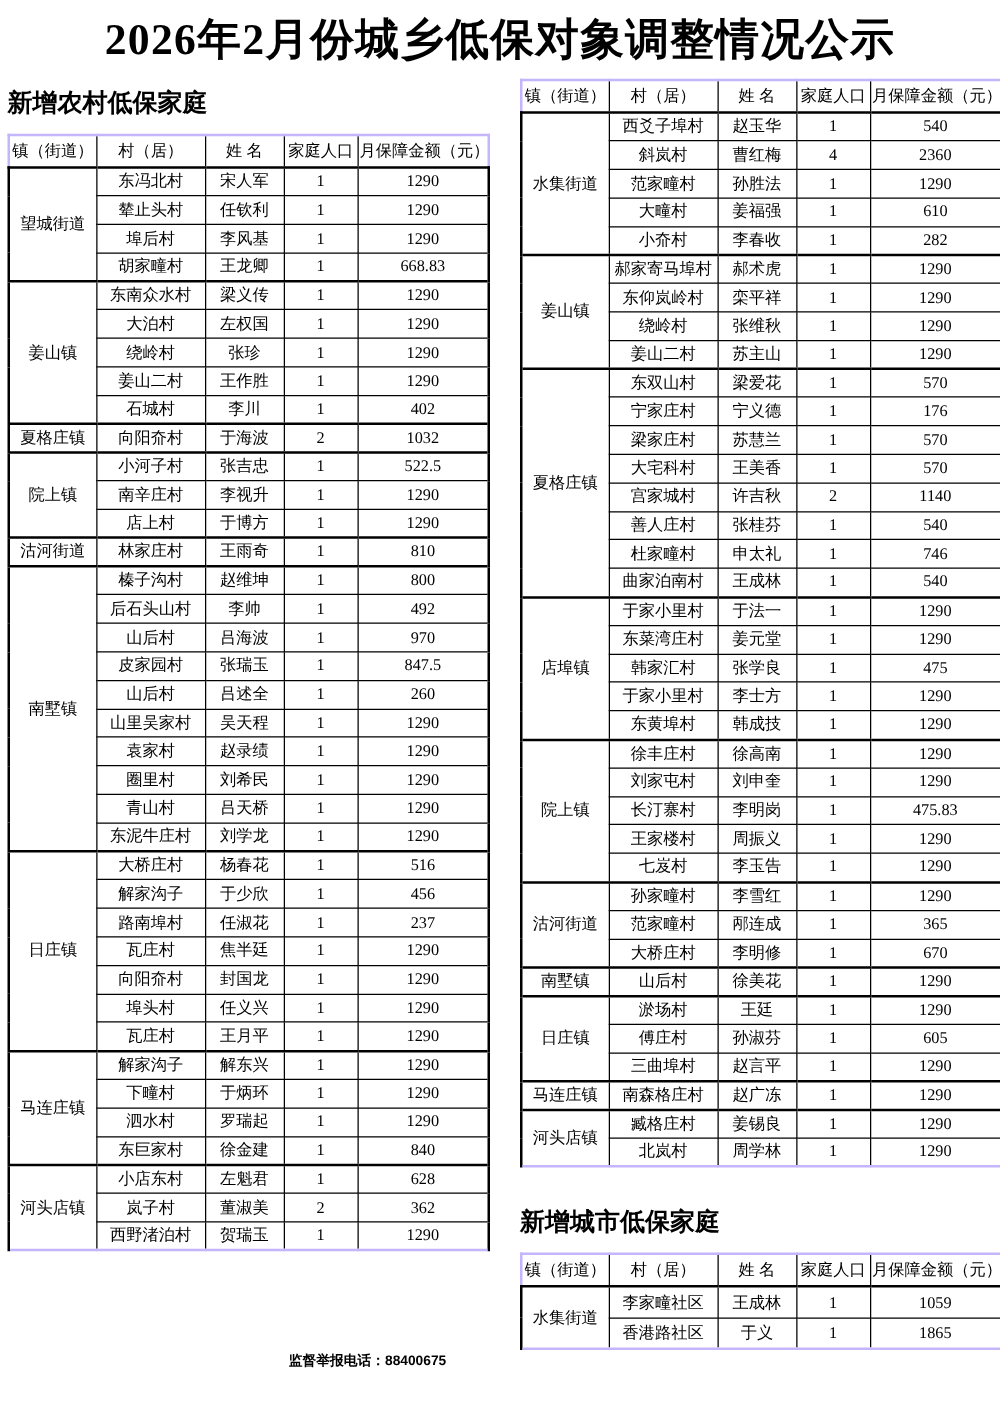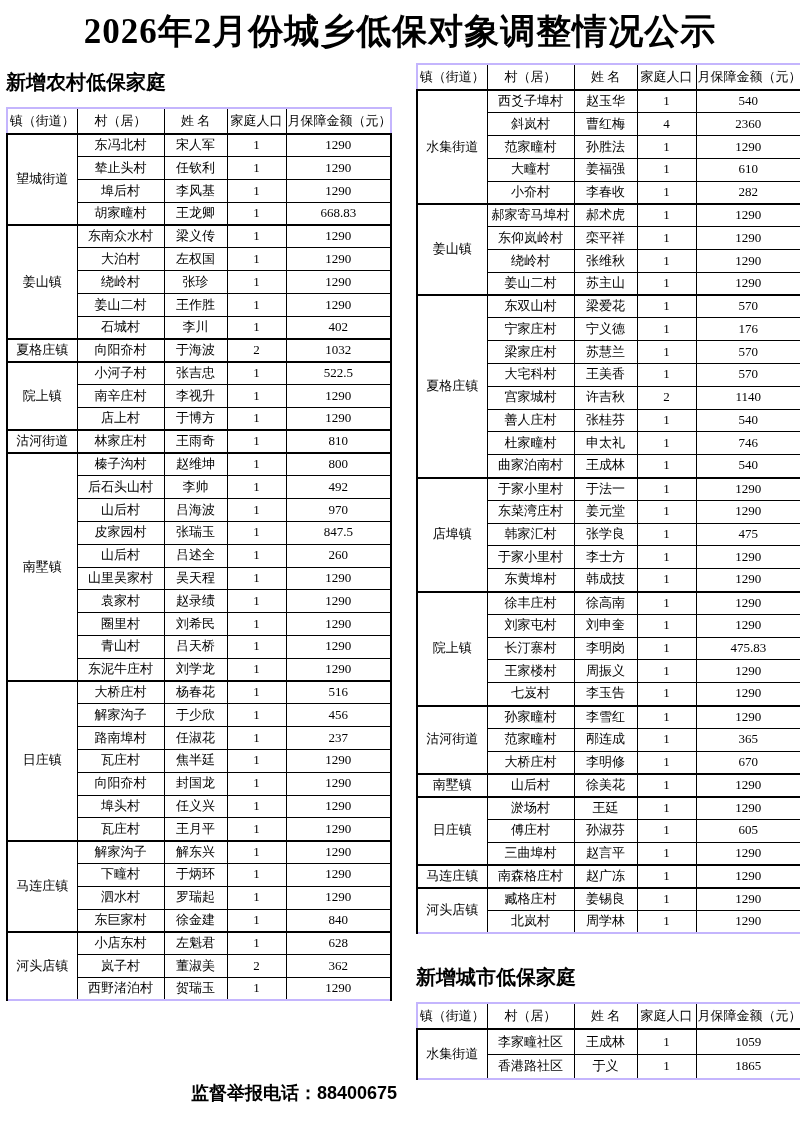--- a/index.html
+++ b/index.html
@@ -50,21 +50,21 @@
   th { height: 26px; font-weight: normal; }
   td { height: 22.8px; }
   .urban td { height: 25px; }
   .urban th { height: 26px; }
   tr.group-start td { border-top: 2px solid #000; }
   td.town-cell { border-left: 2px solid #000; }
   td.amount-cell { border-right: 2px solid #000; }
   .hotline {
     margin-top: 80px;
     text-align: center;
-    font-size: 18px;
+    font-size: 11px;
     font-weight: 600;
     transform: translateX(96px);
     font-family: "Liberation Sans", "DejaVu Sans", sans-serif;
   }
   .urban-title { margin-top: 30px; }
 </style>
 </head>
 <body>
 
 <div class="page">

